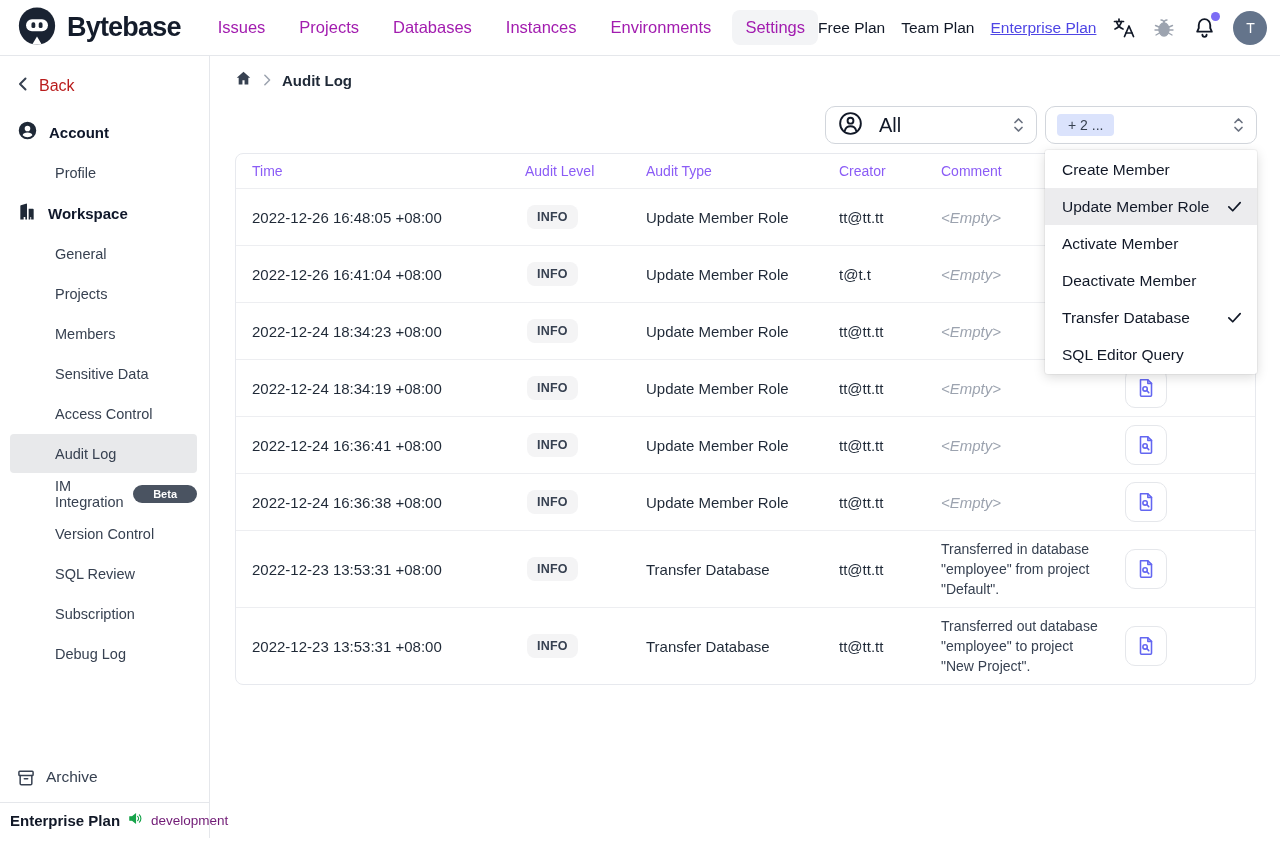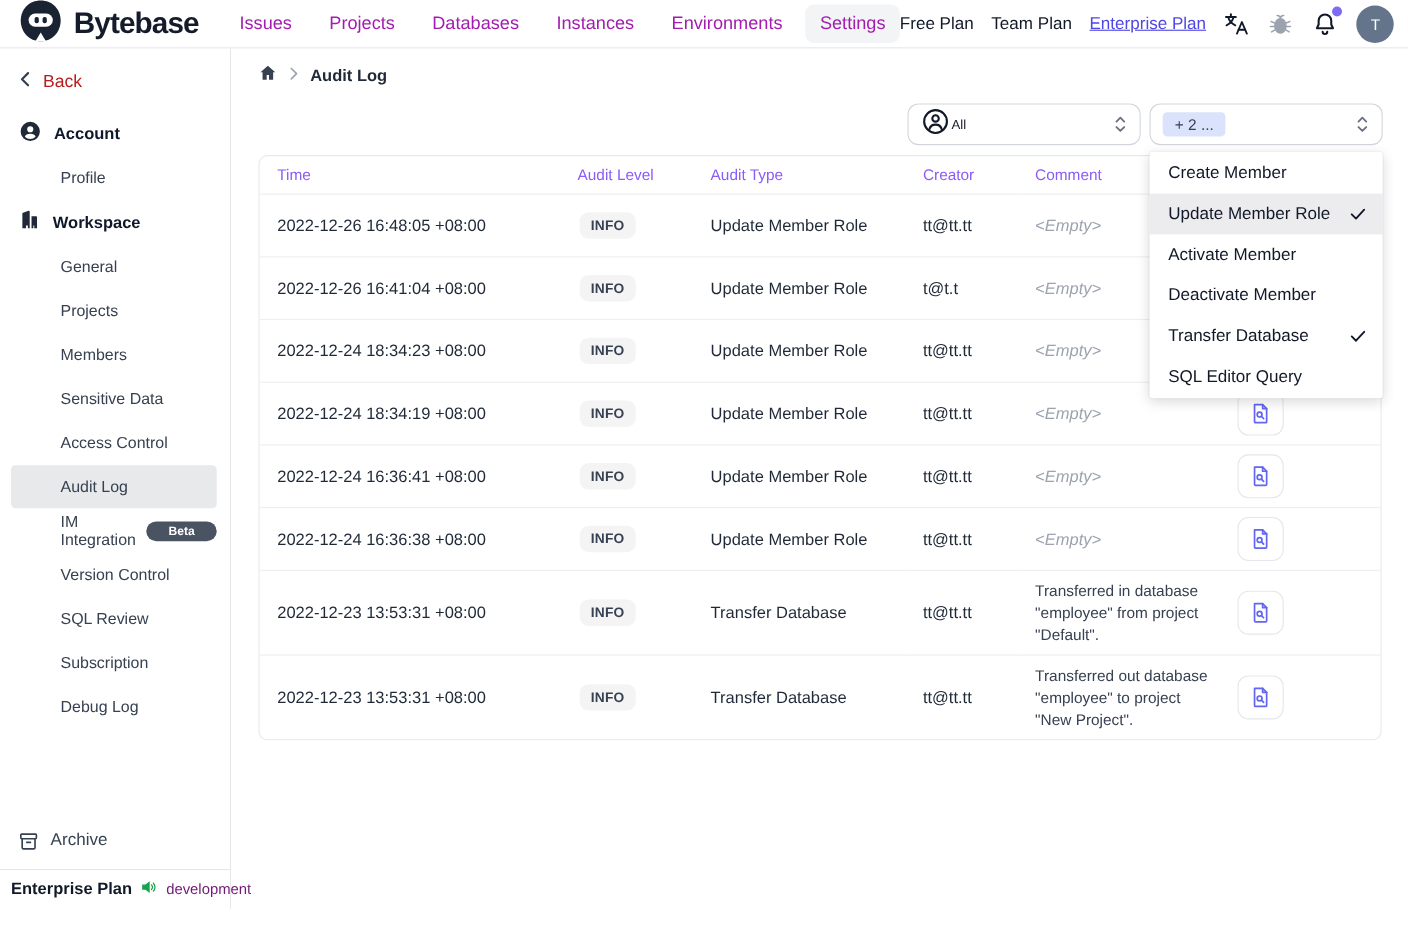--- a/index.html
+++ b/index.html
@@ -4,21 +4,21 @@
 <style>
   * { box-sizing: border-box; }
   html,body { margin:0; padding:0; }
   body {
     width:1280px; height:846px; overflow:hidden; background:#fff;
     font-family:"Liberation Sans", sans-serif; color:#1f2937;
     position:relative;
   }
   
   .topnav {
-    height:44px; display:flex; align-items:center; padding:0 16px;
+    height:56px; display:flex; align-items:center; padding:0 16px;
     border-bottom:1px solid #e5e7eb;
   }
   .brand { display:flex; align-items:center; gap:9px; cursor:pointer; }
   .brand-text { font-size:27px; font-weight:800; color:#141c2b; letter-spacing:-0.8px; }
   .nav-links { display:flex; gap:8px; margin-left:24px; }
   .nav-link { padding:8px 13px; font-size:16.5px; color:#a21caf; border-radius:8px; cursor:pointer; white-space:nowrap; }
   .nav-link.active { background:#f3f4f6; }
   .nav-right { margin-left:auto; display:flex; align-items:center; gap:16px; }
   .plan-link { font-size:15.5px; color:#111827; cursor:pointer; white-space:nowrap; }
   .plan-link.enterprise { color:#4f46e5; text-decoration:underline; }
@@ -45,21 +45,21 @@
   .plan-name { font-weight:700; font-size:15px; color:#111827; white-space:nowrap; }
   .plan-env { color:#701a75; font-size:13.5px; }
   
   .main { flex:1; position:relative; }
   .breadcrumb-row { display:flex; align-items:center; gap:10px; padding:14px 0 0 25px; }
   .breadcrumb-current { font-size:15px; font-weight:600; color:#1f2937; }
   .crumb-sep { color:#9ca3af; }
   .filter-row { position:absolute; top:50px; right:23px; display:flex; gap:8px; }
   .select { width:212px; height:38px; border:1px solid #d2d6dc; border-radius:10px; background:#fff;
             display:flex; align-items:center; padding:0 11px; cursor:pointer; }
-  .select-label { font-size:12px; color:#111827; margin-left:1px; }
+  .select-label { font-size:20px; color:#111827; margin-left:15px; }
   .filter-tag { background:#dbe3fc; border-radius:4px; padding:3px 11px; font-size:14px; color:#374151; }
   .updown { margin-left:auto; display:flex; }
   
   .audit-table { position:absolute; top:97px; left:25px; right:23px; border-collapse:separate; border-spacing:0;
                  border:1px solid #e7e9ee; border-radius:8px; width:1021px; table-layout:fixed; }
   .audit-table th { height:34px; text-align:left; font-weight:400; font-size:14px; color:#8b5cf6; padding:0 0 0 16px; }
   .audit-table td { border-top:1px solid #edeef1; height:55px; vertical-align:middle; padding:8px 0 8px 16px;
                     font-size:15px; color:#1f2937; }
   td.level-cell { padding-left:18px; }
   .info-badge { display:inline-block; background:#f4f4f5; color:#374151; font-size:12.5px; font-weight:700;

